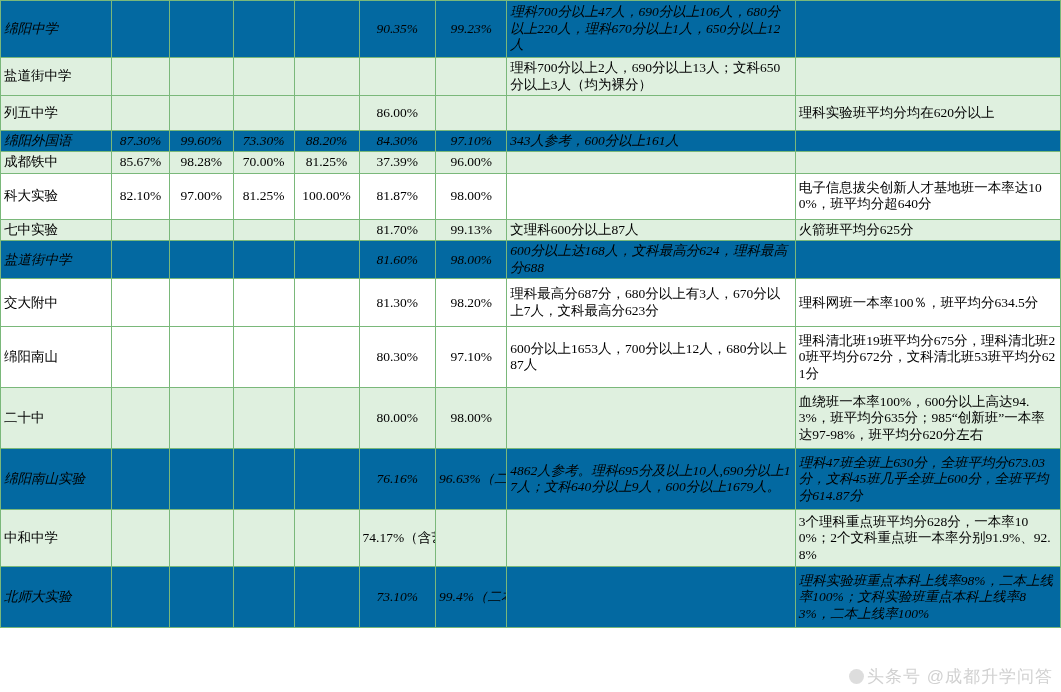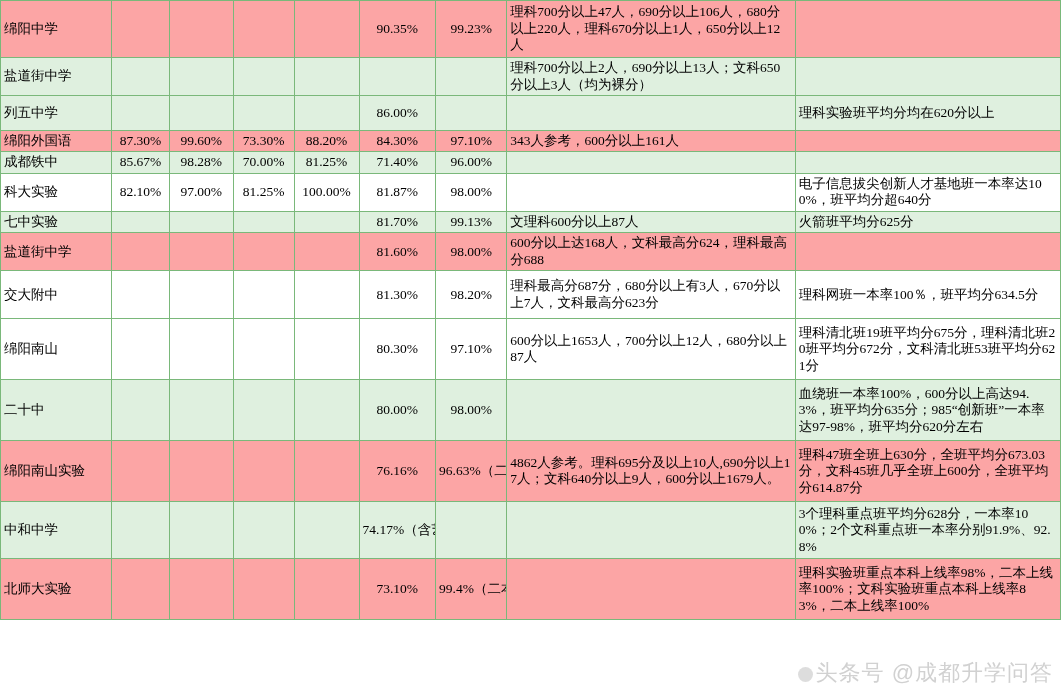--- a/index.html
+++ b/index.html
@@ -43,30 +43,30 @@
   .name {
   }
   .pct {
     text-align: center;
     white-space: nowrap;
   }
   .note {
     text-align: left;
   }
   
-  tr.tint-a td { background: #fca5a5; }
+  tr.tint-a td { background: #0369a1; font-style: italic; }
   tr.tint-b td { background: #ffffff; }
   tr.tint-c td { background: #dff0df; }
 
   .watermark {
     position: absolute;
     right: 8px;
     bottom: 4px;
     font-family: "Liberation Sans", sans-serif;
-    font-size: 22px;
+    font-size: 17px;
     color: #c9c9c9;
     letter-spacing: 1px;
     opacity: 0.85;
     pointer-events: none;
     white-space: nowrap;
   }
   .wm-dot {
     display: inline-block;
     width: 15px;
     height: 15px;
@@ -135,26 +135,26 @@
       <td class="pct">97.10%</td>
       <td class="note">343人参考，600分以上161人</td>
       <td class="note"></td>
     </tr>
     <tr class="tint-c" style="height:21px">
       <td class="name">成都铁中</td>
       <td class="pct">85.67%</td>
       <td class="pct">98.28%</td>
       <td class="pct">70.00%</td>
       <td class="pct">81.25%</td>
-      <td class="pct">71.40%</td>
+      <td class="pct">37.39%</td>
       <td class="pct">96.00%</td>
       <td class="note"></td>
       <td class="note"></td>
     </tr>
-    <tr class="tint-b" style="height:38px">
+    <tr class="tint-b" style="height:46px">
       <td class="name">科大实验</td>
       <td class="pct">82.10%</td>
       <td class="pct">97.00%</td>
       <td class="pct">81.25%</td>
       <td class="pct">100.00%</td>
       <td class="pct">81.87%</td>
       <td class="pct">98.00%</td>
       <td class="note"></td>
       <td class="note">电子信息拔尖创新人才基地班一本率达100%，班平均分超640分</td>
     </tr>

